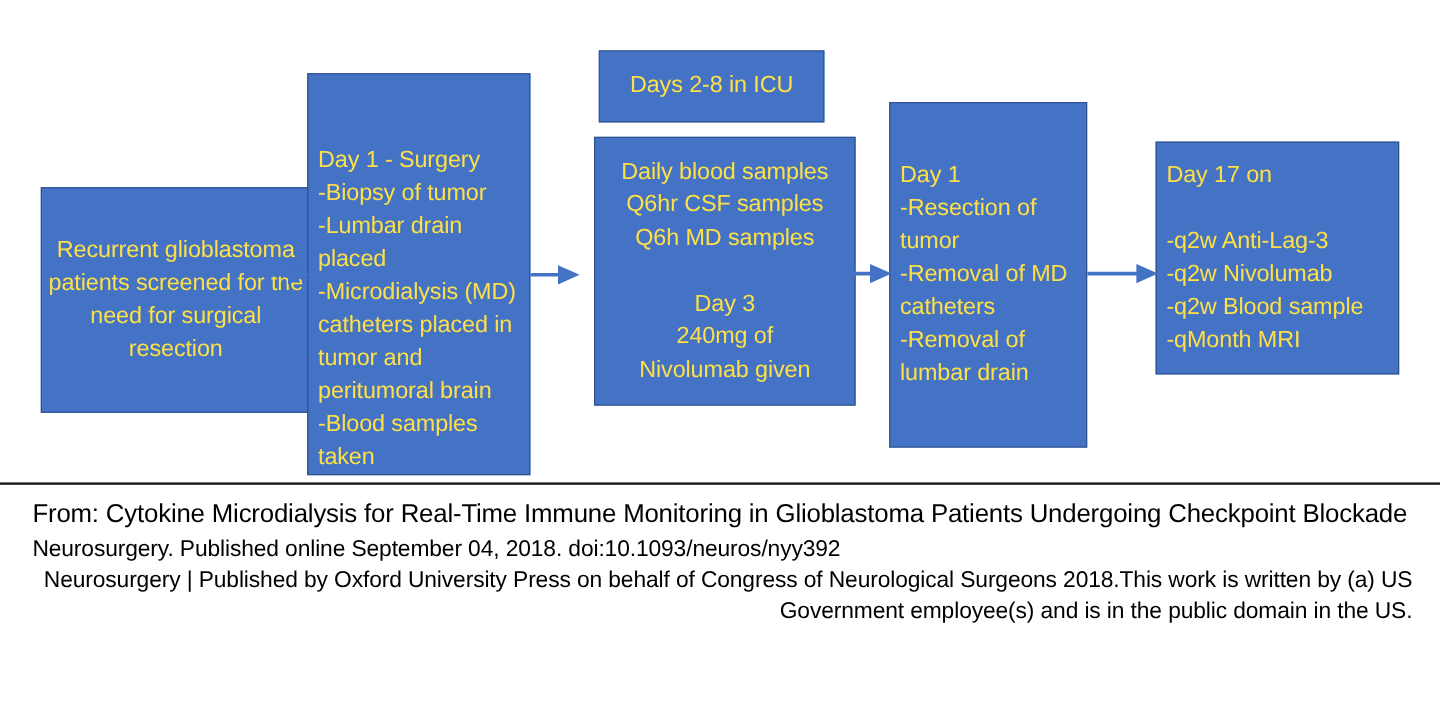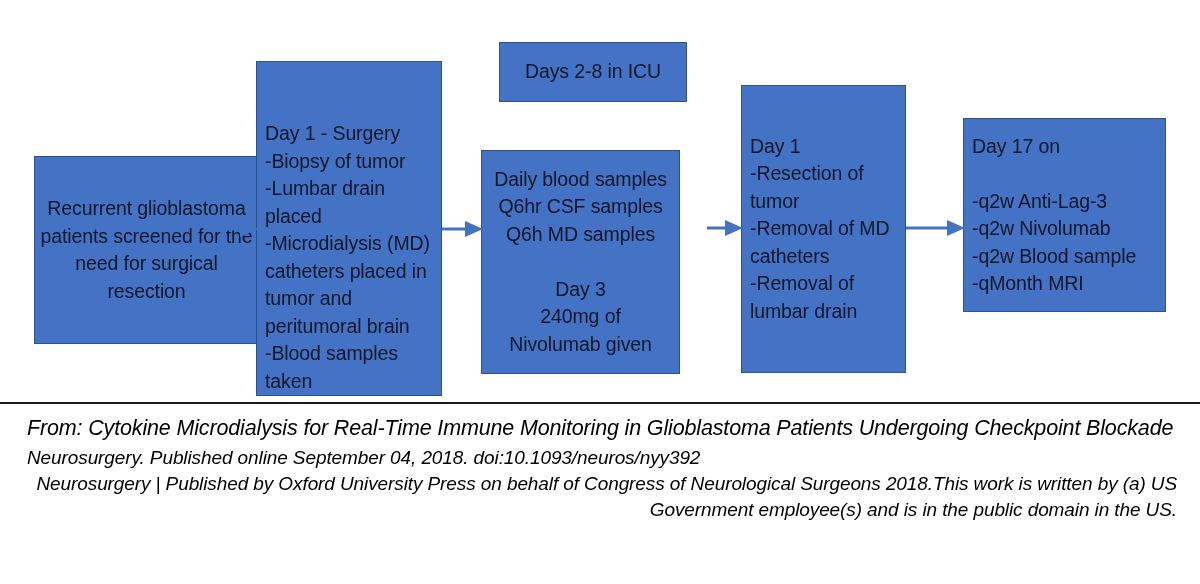--- a/index.html
+++ b/index.html
@@ -27,42 +27,42 @@
     left: 0; top: 0;
     width: 1200px;
     height: 402px;
   }
 
   .node {
     position: absolute;
     box-sizing: border-box;
     background: #4472C4;
     border: 1px solid #2E528F;
-    color: #0f172a;
+    color: #fde047;
     text-align: center;
     font-size: 19.5px;
     line-height: 27.5px;
     display: flex;
     align-items: center;
     justify-content: center;
     white-space: pre-line;
     letter-spacing: -0.1px;
   }
   .node .txt {
     display: block;
     width: 100%;
     white-space: pre-line;
   }
   .node.left-align .txt { text-align: left; padding-left: 8px; }
 
   
   #node-screening { left: 34px;  top: 136px; width: 225px; height: 188px; margin-top: 20px; }
   #node-day1      { left: 256px; top: 61px;  width: 186px; height: 335px; align-items: flex-end; }
   #node-icu       { left: 499px; top: 42px;  width: 188px; height: 60px;  }
-  #node-icu-body  { left: 481px; top: 114px; width: 199px; height: 224px; margin-top: 36px; }
+  #node-icu-body  { left: 495px; top: 114px; width: 218px; height: 224px; }
   #node-day8      { left: 741px; top: 85px;  width: 165px; height: 288px; }
   #node-day17     { left: 963px; top: 118px; width: 203px; height: 194px; }
 
   
   .arrow {
     position: absolute;
     height: 22px;
     display: block;
   }
   #arrow-1 { left: 220px; top: 218px; width: 38px; }
@@ -80,21 +80,20 @@
     border-top: 2px solid #1a1a1a;
   }
 
   
   #caption {
     position: absolute;
     left: 27px;
     top: 414px;
     width: 1150px;
     color: #000000;
-    font-style: italic;
   }
   #caption .cap-title {
     font-size: 21.5px;
     line-height: 28.5px;
     margin: 0 0 2px 0;
     letter-spacing: -0.15px;
   }
   #caption .cap-line {
     font-size: 19px;
     line-height: 26px;

